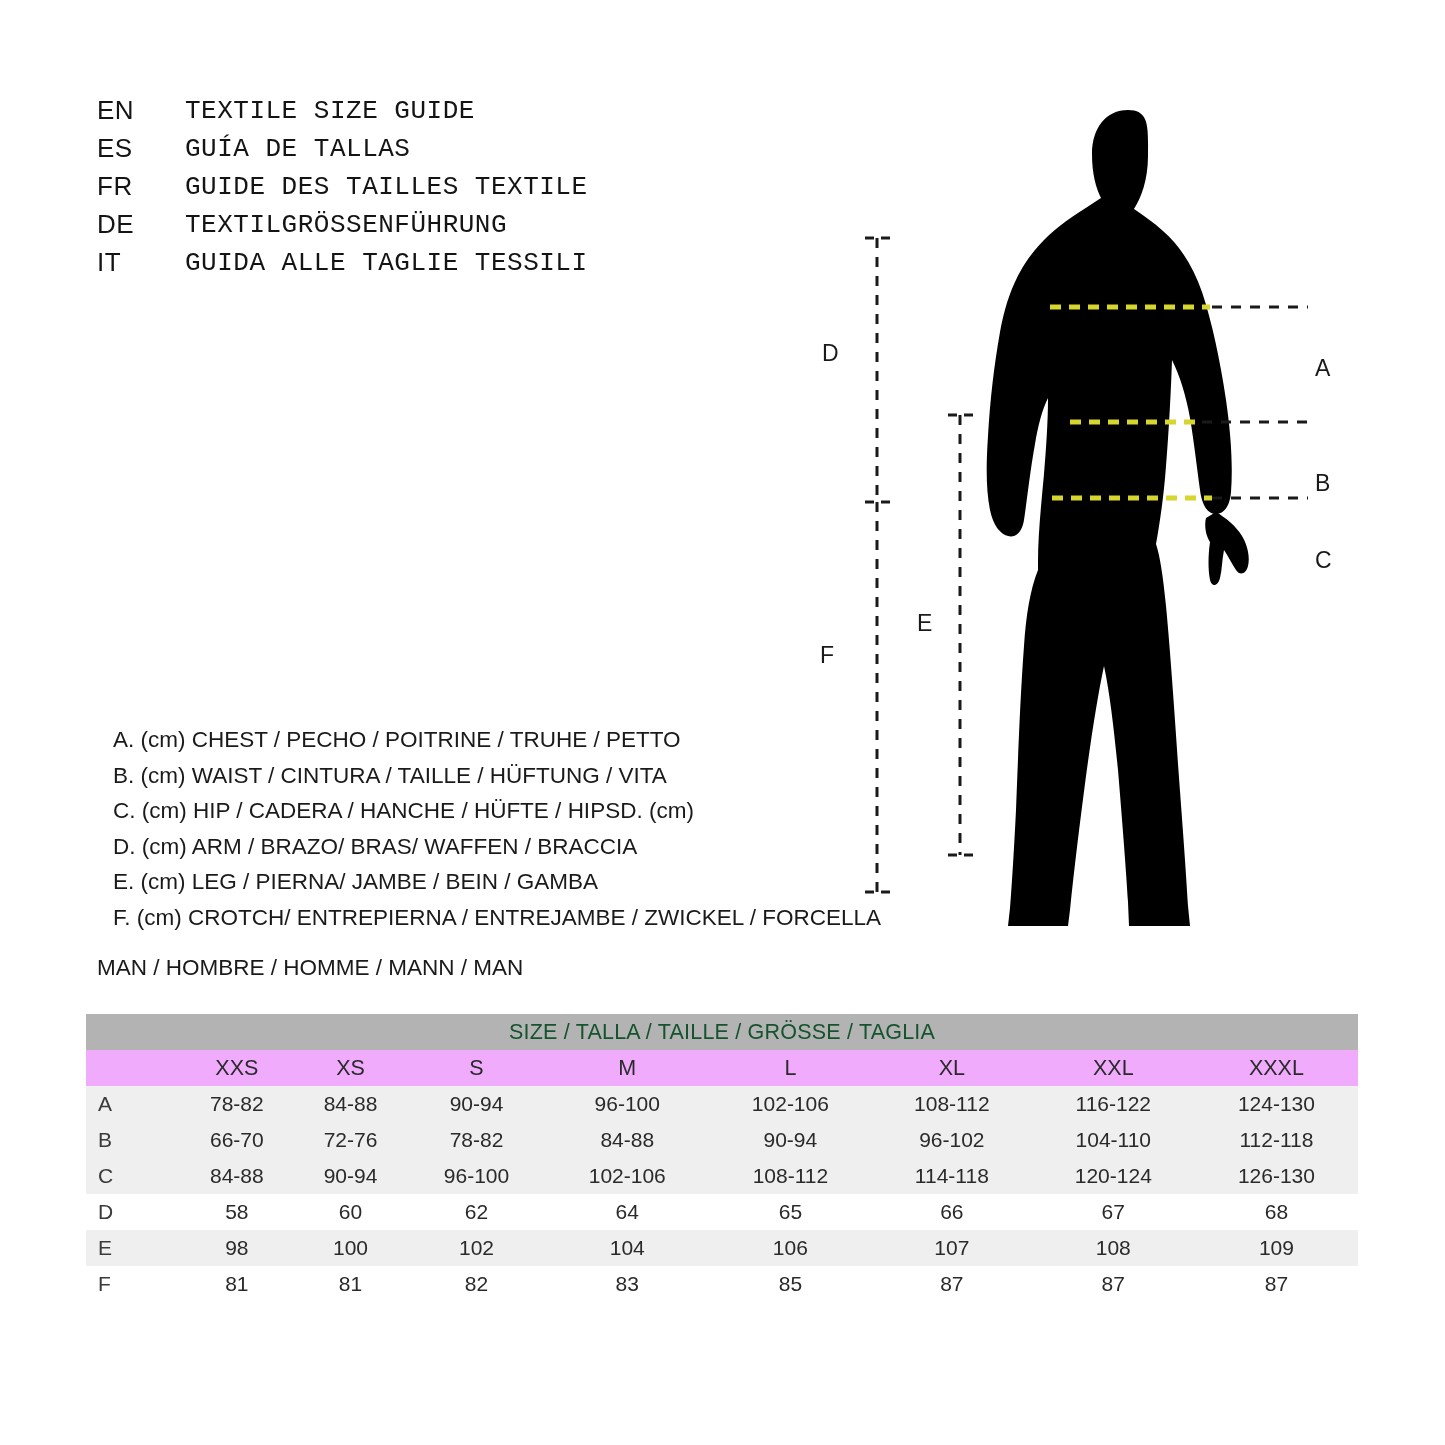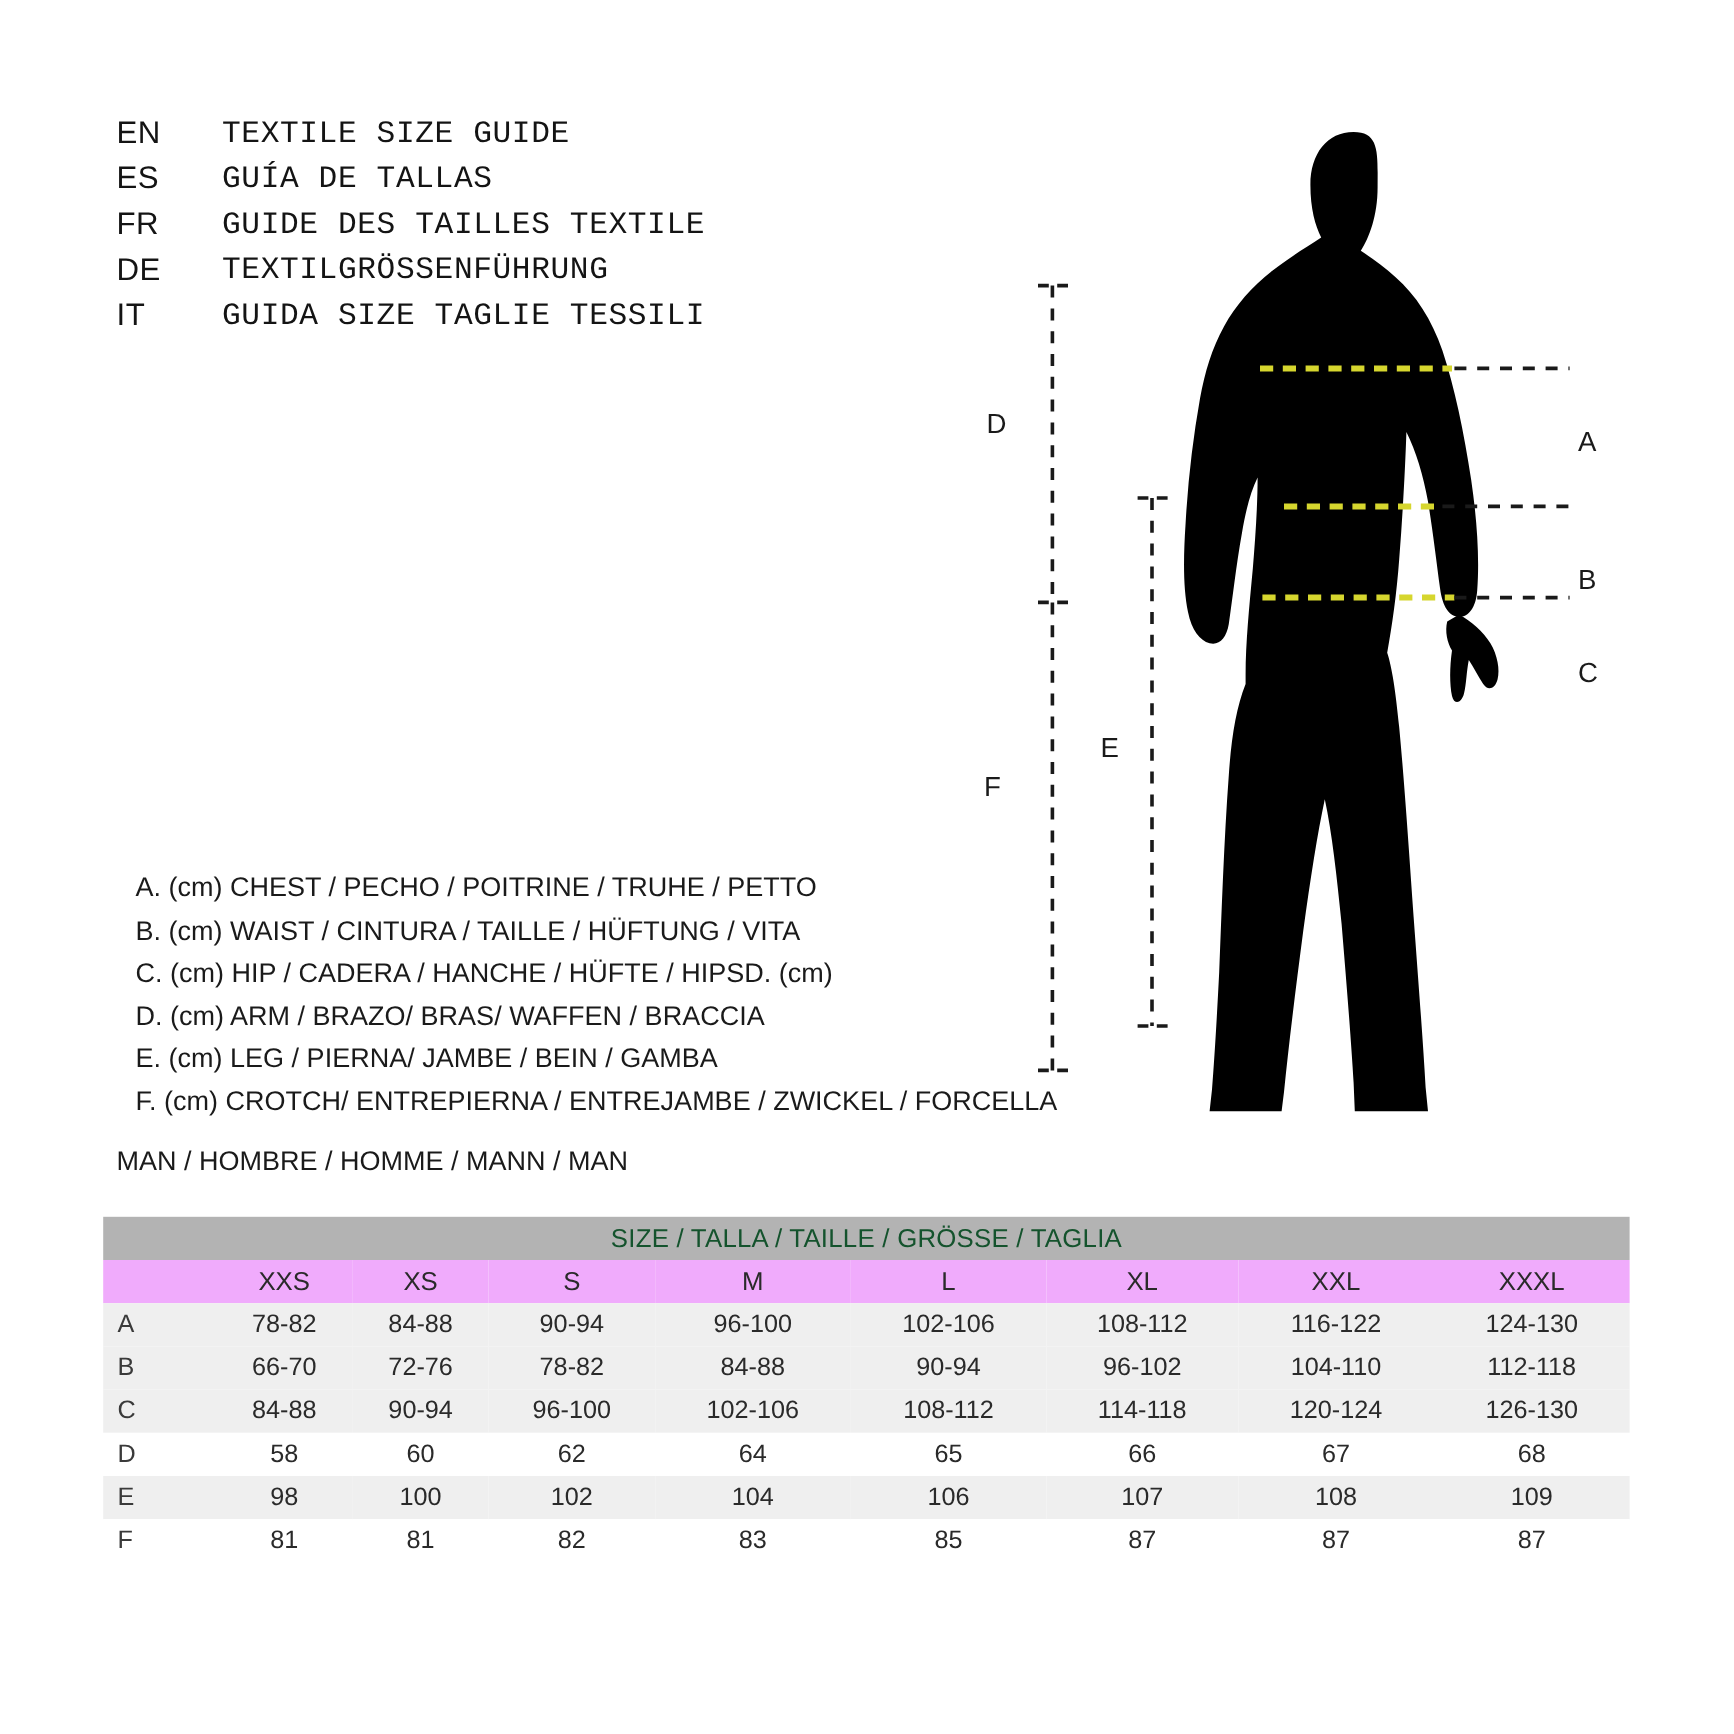--- a/index.html
+++ b/index.html
@@ -149,21 +149,21 @@
   <div class="title-row">
     <span class="title-lang">FR</span>
     <span class="title-text">GUIDE DES TAILLES TEXTILE</span>
   </div>
   <div class="title-row">
     <span class="title-lang">DE</span>
     <span class="title-text">TEXTILGRÖSSENFÜHRUNG</span>
   </div>
   <div class="title-row">
     <span class="title-lang">IT</span>
-    <span class="title-text">GUIDA SIZE TAGLIE TESSILI</span>
+    <span class="title-text">GUIDA ALLE TAGLIE TESSILI</span>
   </div>
 </div>
 
 <div class="legend">
   <div class="legend-line">A. (cm) CHEST / PECHO / POITRINE / TRUHE / PETTO</div>
   <div class="legend-line">B. (cm) WAIST / CINTURA / TAILLE / HÜFTUNG / VITA</div>
   <div class="legend-line">C. (cm) HIP / CADERA / HANCHE / HÜFTE / HIPSD. (cm)</div>
   <div class="legend-line">D. (cm) ARM / BRAZO/ BRAS/ WAFFEN / BRACCIA</div>
   <div class="legend-line">E. (cm) LEG / PIERNA/ JAMBE / BEIN / GAMBA</div>
   <div class="legend-line">F. (cm) CROTCH/ ENTREPIERNA / ENTREJAMBE / ZWICKEL / FORCELLA</div>

